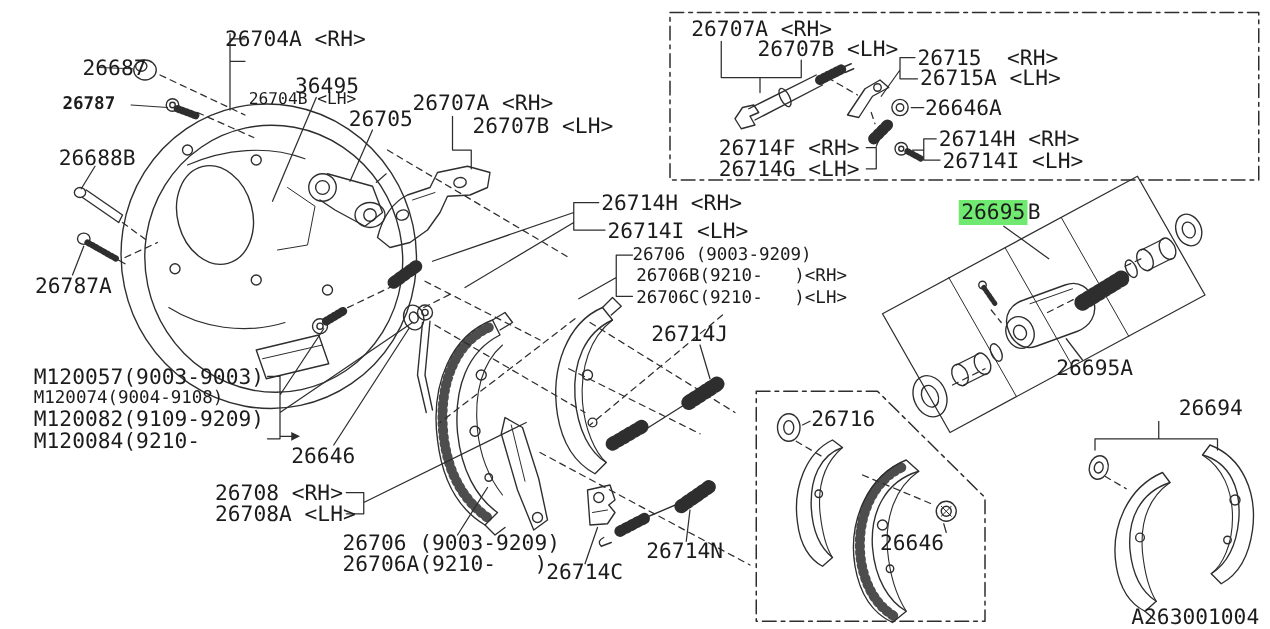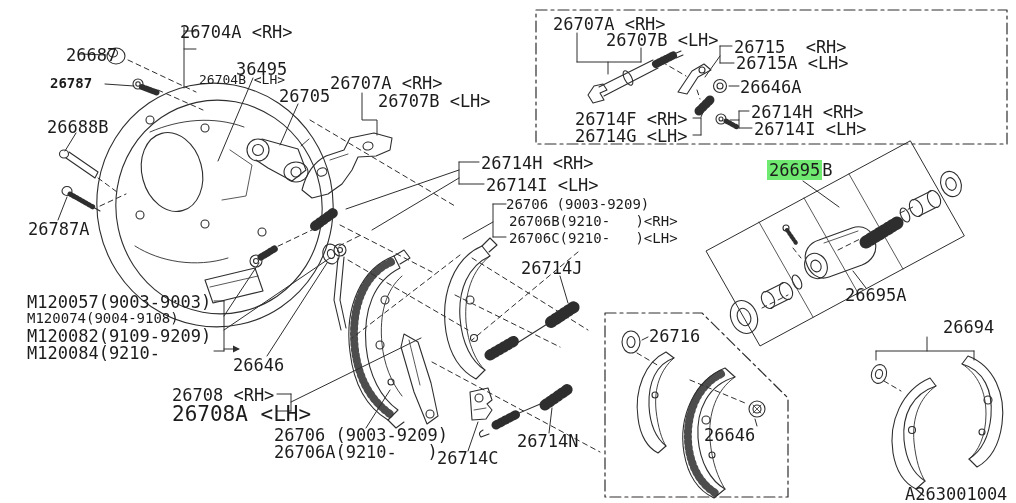--- a/index.html
+++ b/index.html
@@ -283,21 +283,21 @@
       <div class="lbl" style="left: 506px; top: 197px; font-size: 14px;">26706 (9003-9209)</div>
       <div class="lbl" style="left: 509px; top: 214px; font-size: 14px;">26706B(9210-   )&lt;RH&gt;</div>
       <div class="lbl" style="left: 509px; top: 231px; font-size: 14px;">26706C(9210-   )&lt;LH&gt;</div>
       <div class="lbl" style="left: 521px; top: 260px; font-size: 17px;">26714J</div>
       <div class="lbl" style="left: 27px; top: 294px; font-size: 17px;">M120057(9003-9003)</div>
       <div class="lbl" style="left: 27px; top: 311px; font-size: 14px;">M120074(9004-9108)</div>
       <div class="lbl" style="left: 27px; top: 328px; font-size: 17px;">M120082(9109-9209)</div>
       <div class="lbl" style="left: 27px; top: 345px; font-size: 17px;">M120084(9210-</div>
       <div class="lbl" style="left: 233px; top: 357px; font-size: 17px;">26646</div>
       <div class="lbl" style="left: 172px; top: 387px; font-size: 17px;">26708 &lt;RH&gt;</div>
-      <div class="lbl" style="left: 172px; top: 404px; font-size: 21px;">26708A &lt;LH&gt;</div>
+      <div class="lbl" style="left: 172px; top: 404px; font-size: 17px;">26708A &lt;LH&gt;</div>
       <div class="lbl" style="left: 274px; top: 427px; font-size: 17px;">26706 (9003-9209)</div>
       <div class="lbl" style="left: 274px; top: 444px; font-size: 17px;">26706A(9210-   )</div>
       <div class="lbl" style="left: 437px; top: 450px; font-size: 17px;">26714C</div>
       <div class="lbl" style="left: 517px; top: 433px; font-size: 17px;">26714N</div>
       <div class="lbl" style="left: 553px; top: 16px; font-size: 17px;">26707A &lt;RH&gt;</div>
       <div class="lbl" style="left: 606px; top: 32px; font-size: 17px;">26707B &lt;LH&gt;</div>
       <div class="lbl" style="left: 734px; top: 39px; font-size: 17px;">26715  &lt;RH&gt;</div>
       <div class="lbl" style="left: 736px; top: 55px; font-size: 17px;">26715A &lt;LH&gt;</div>
       <div class="lbl" style="left: 740px; top: 79px; font-size: 17px;">26646A</div>
       <div class="lbl" style="left: 575px; top: 111px; font-size: 17px;">26714F &lt;RH&gt;</div>

